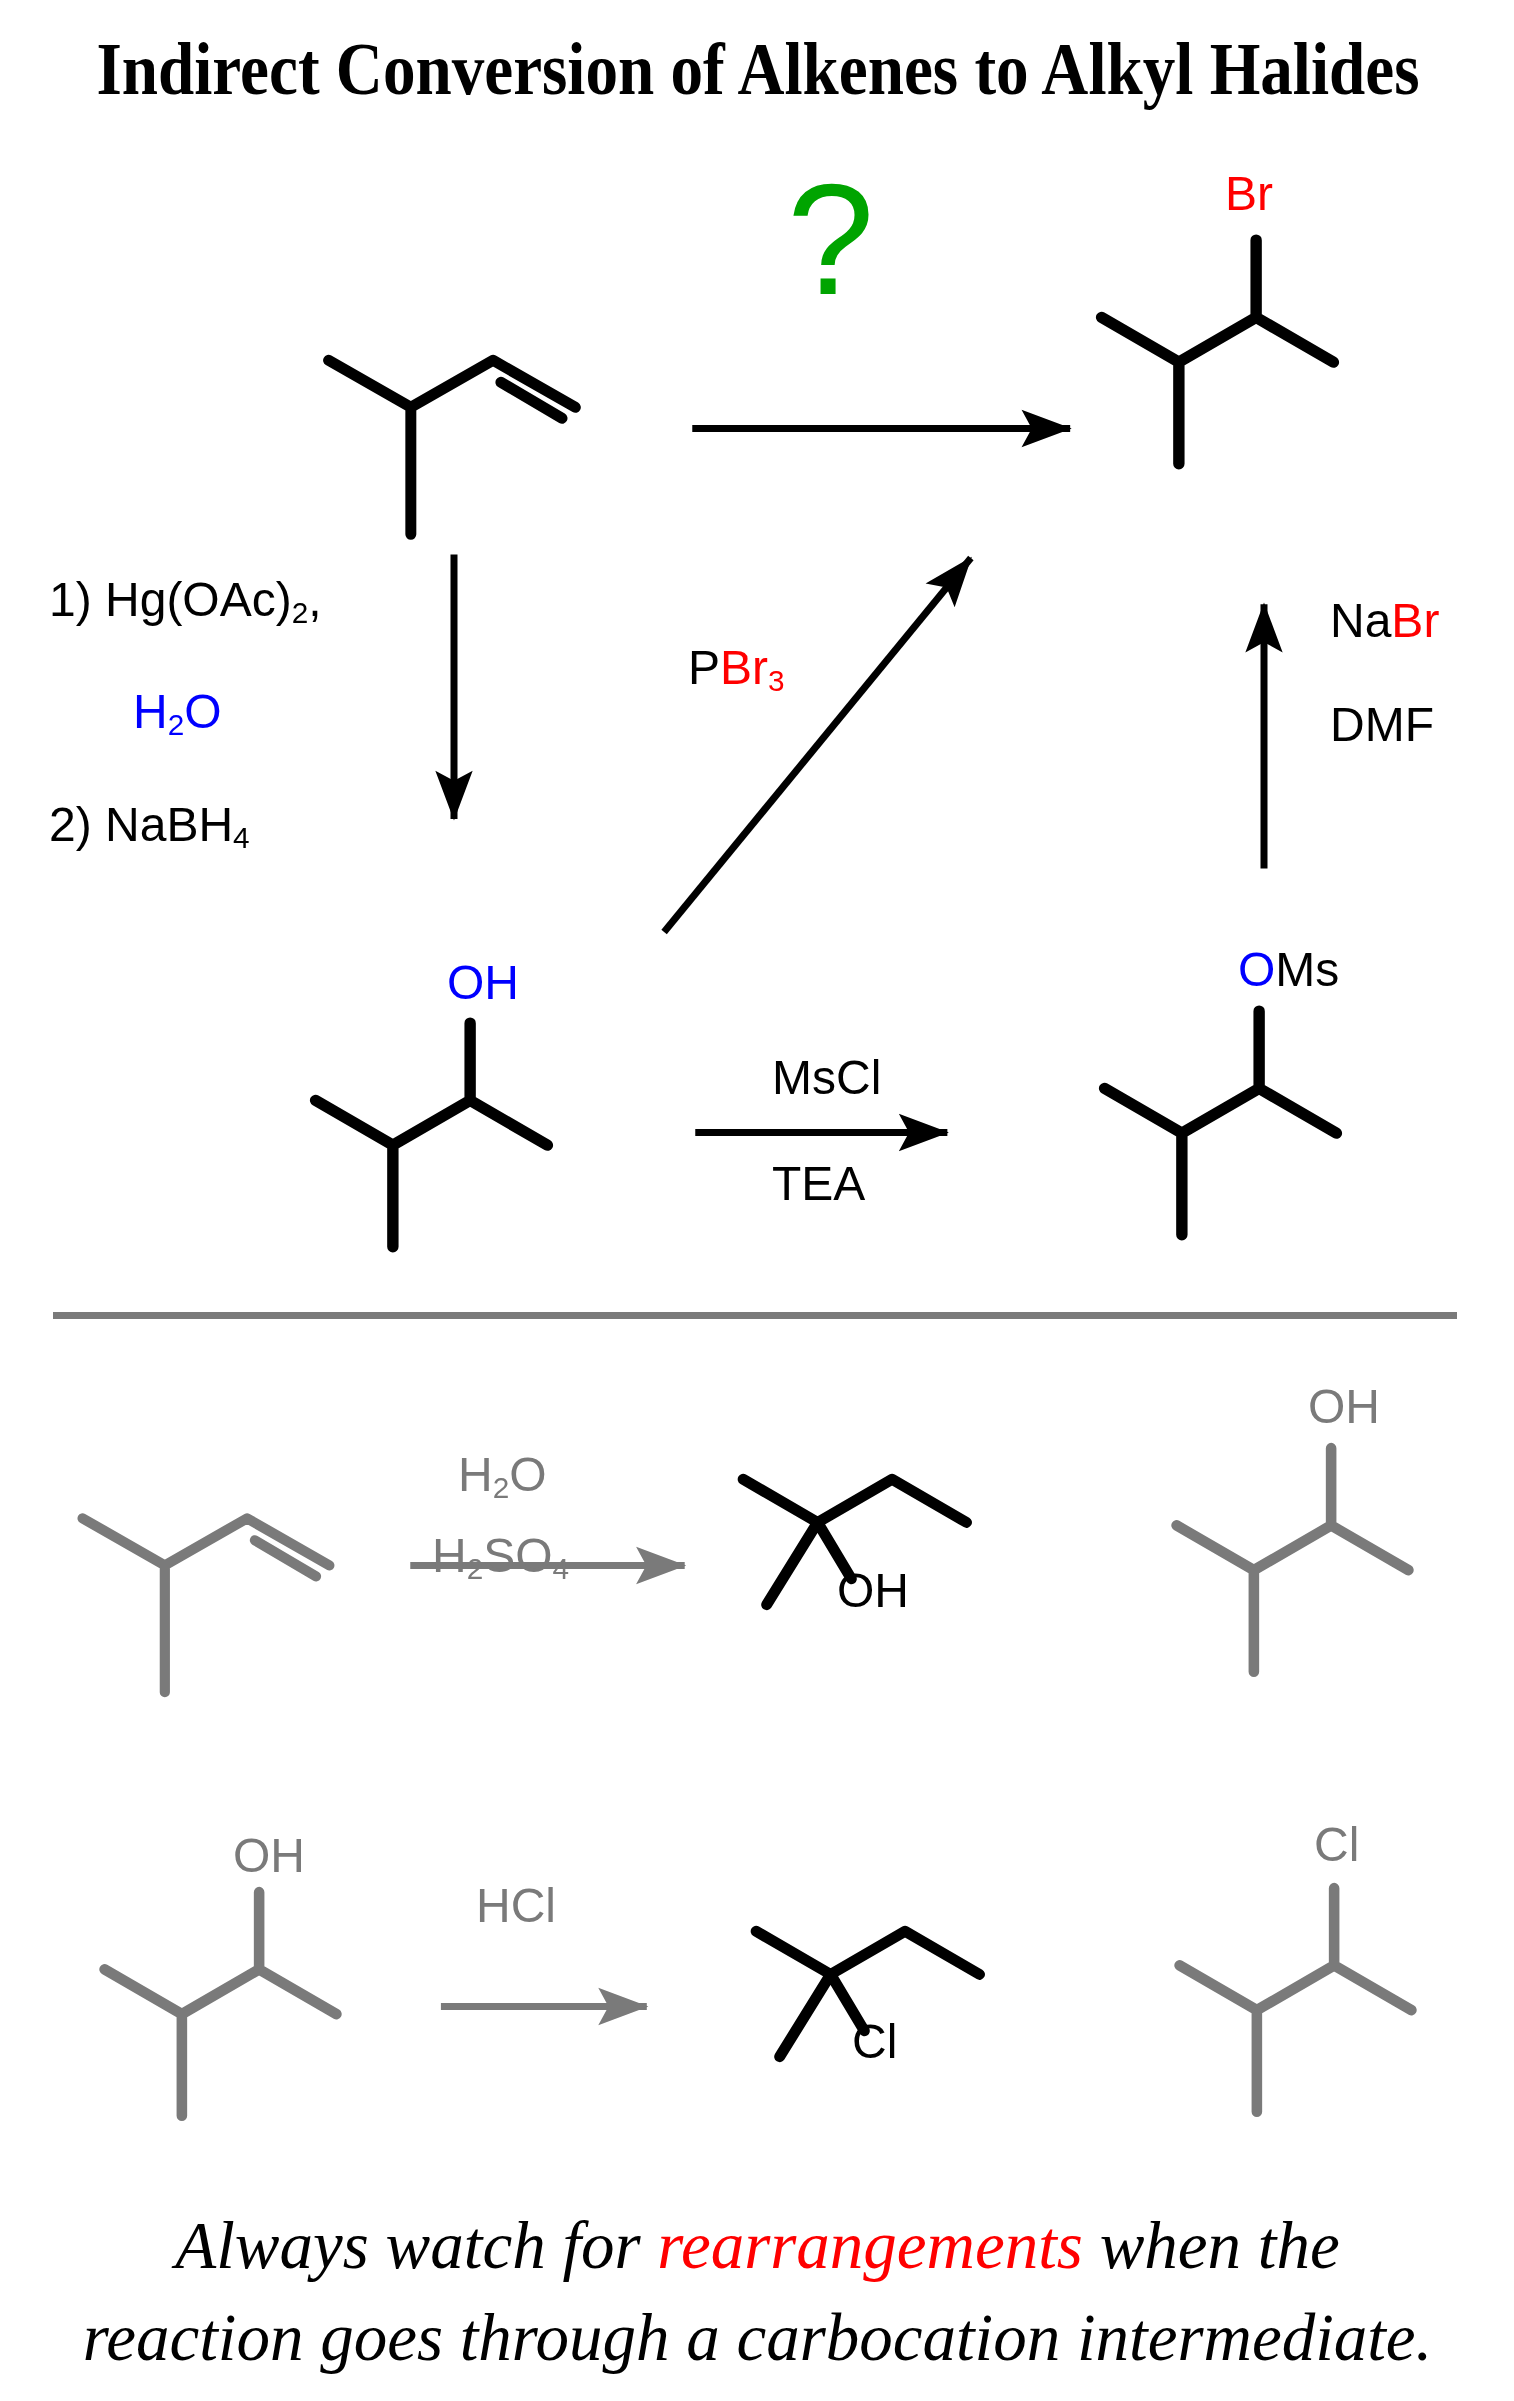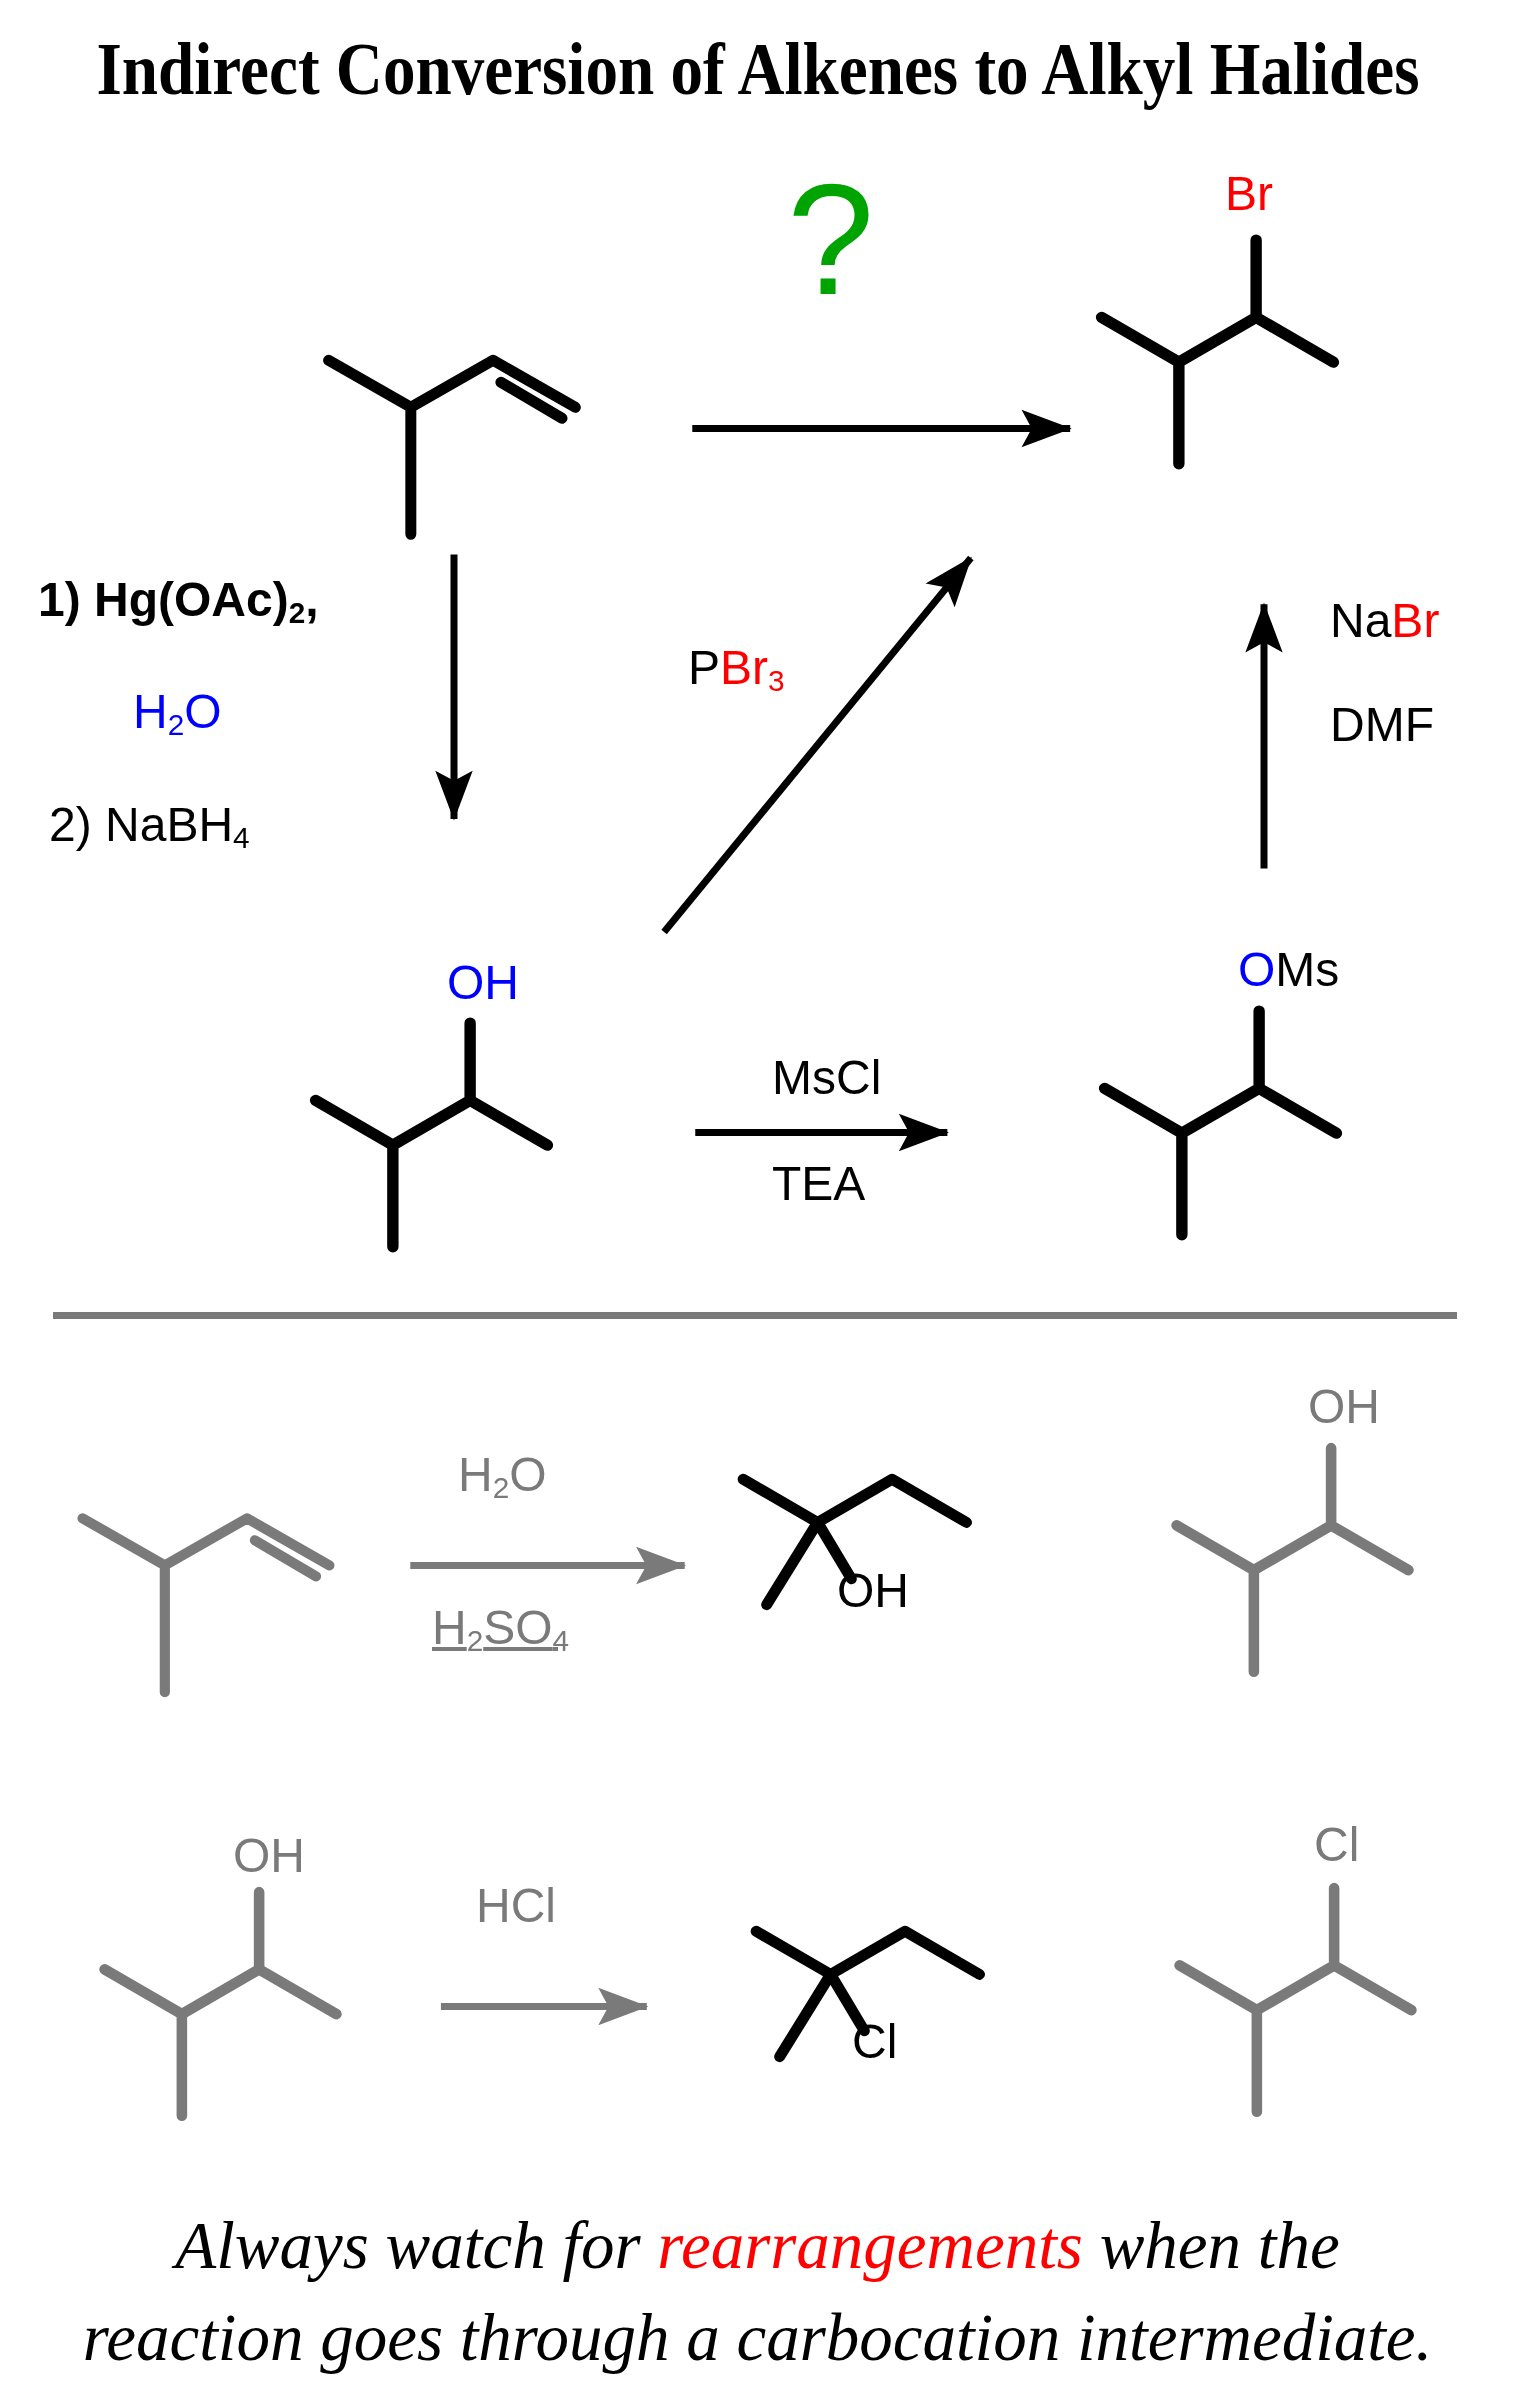--- a/index.html
+++ b/index.html
@@ -57,21 +57,21 @@
 
 <svg class="arrow" style="left:686px; top:393px;" width="392" height="71" viewBox="0 0 500 90">
   <line class="aline-k" x1="8" y1="45" x2="490" y2="45" marker-end="url(#ah-k)"></line>
 </svg>
 
 <div class="lbl c-red" style="left:1225px; top:170px;">Br</div>
 <svg class="mol" style="left:1085px; top:232px;" width="265" height="244" viewBox="0 0 325 300">
   <path class="bond-k" d="M210,10 L210,105 L115,160 L20,105 M115,160 L115,285 M210,105 L305,160"></path>
 </svg>
 
-<div class="lbl" style="left:38px; top:576px;font-weight:bold;">
+<div class="lbl" style="left:49px; top:576px;">
   <span>1) Hg(OAc)</span><sub>2</sub><span>,</span>
 </div>
 <div class="lbl c-blue" style="left:133px; top:688px;">
   <span>H</span><sub>2</sub><span>O</span>
 </div>
 <div class="lbl" style="left:49px; top:801px;">
   <span>2) NaBH</span><sub>4</sub>
 </div>
 
 <svg class="arrow" style="left:426px; top:547px;" width="56" height="337" viewBox="0 0 72 430">
@@ -117,21 +117,21 @@
   <path class="bond-g" d="M25,78 L130,138 L235,78 L340,138 M130,138 L130,300"></path>
   <path class="bond-g" d="M245,106 L323,152"></path>
 </svg>
 
 <div class="lbl c-gray" style="left:458px; top:1451px;">
   <span>H</span><sub>2</sub><span>O</span>
 </div>
 <svg class="arrow" style="left:404px; top:1530px;" width="345" height="71" viewBox="0 0 440 90">
   <line class="aline-g" x1="8" y1="45" x2="358" y2="45" marker-end="url(#ah-g)"></line>
 </svg>
-<div class="lbl c-gray" style="left:432px; top:1604px;text-decoration:underline;">
+<div class="lbl c-gray" style="left:432px; top:1532px;">
   <span>H</span><sub>2</sub><span>SO</span><sub>4</sub>
 </div>
 
 <svg class="mol" style="left:704px; top:1397px;" width="286" height="239" viewBox="0 0 365 305">
   <path class="bond-k" d="M50,105 L145,160 L240,105 L335,160 M145,160 L80,265 M145,160 L188,232"></path>
 </svg>
 <div class="lbl" style="left:837px; top:1567px;">OH</div>
 
 <div class="lbl c-gray" style="left:1308px; top:1383px;">OH</div>
 <svg class="mol" style="left:1160px; top:1440px;" width="265" height="244" viewBox="0 0 325 300">

